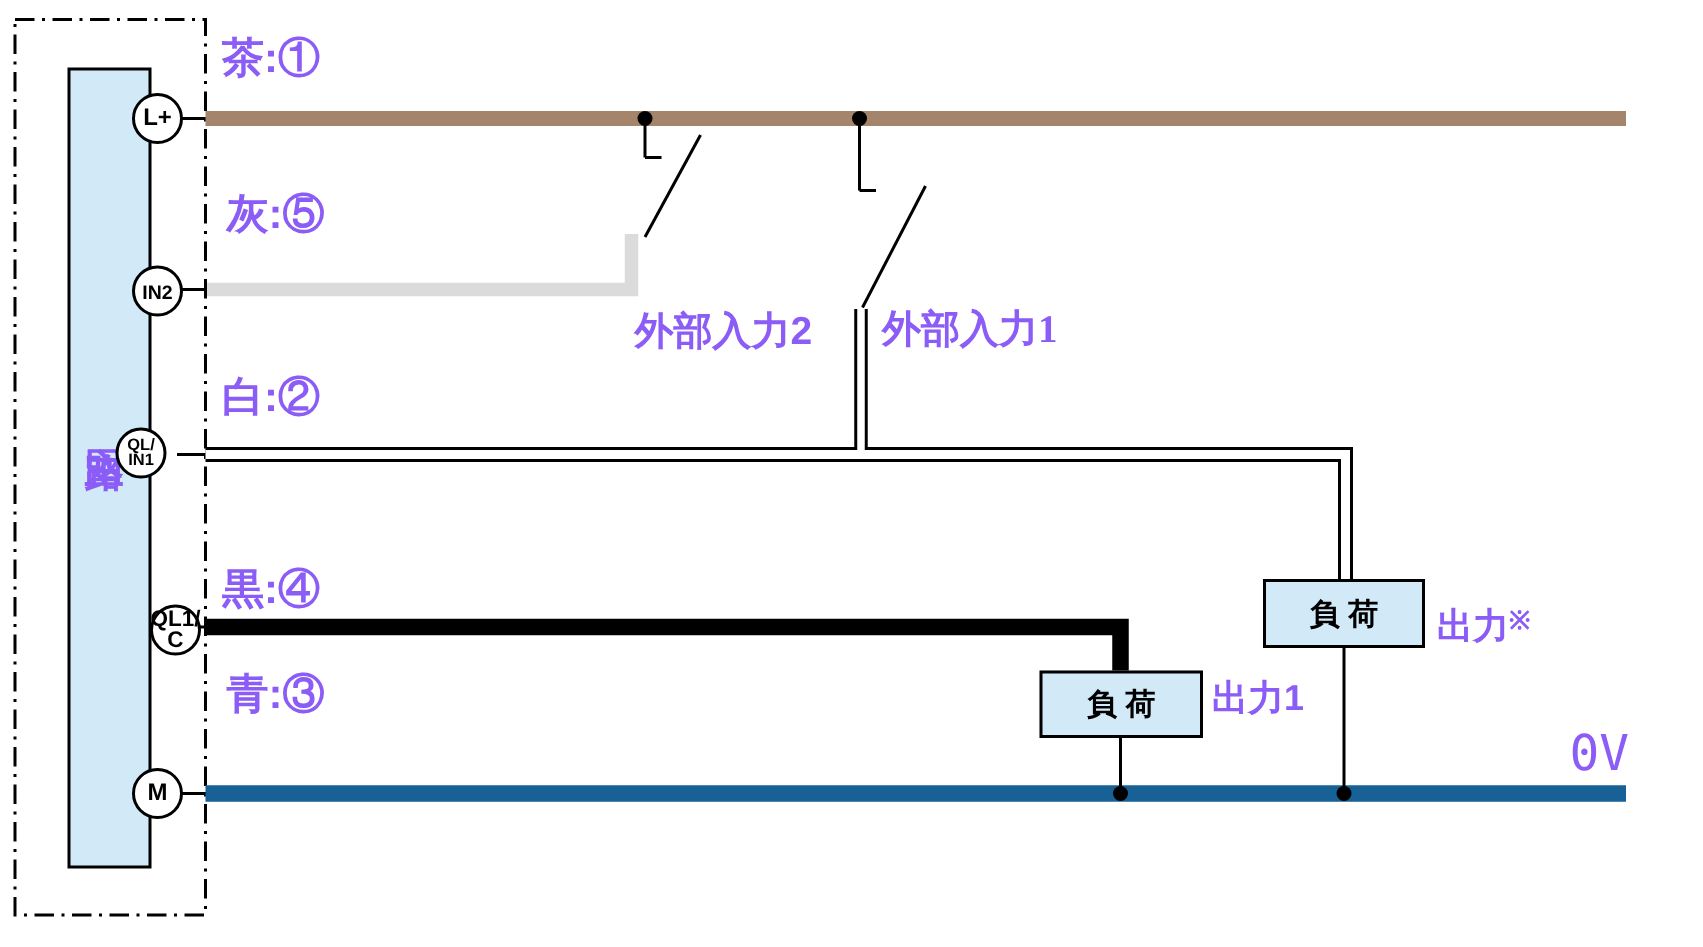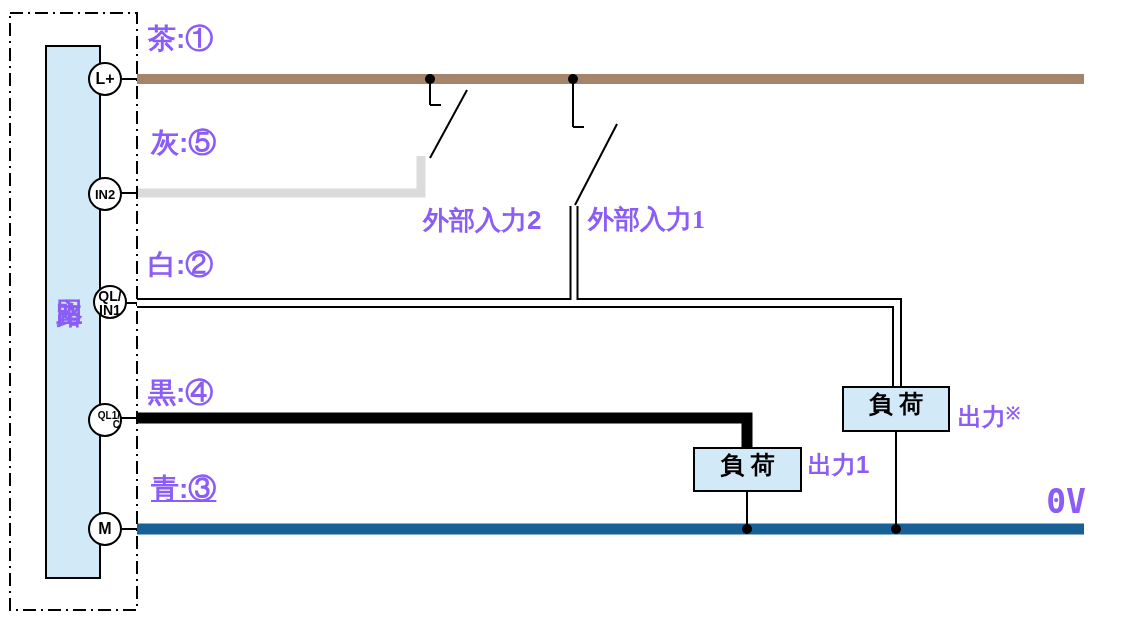--- a/index.html
+++ b/index.html
@@ -14,51 +14,51 @@
   .fill-lightblue{fill:var(--box-fill,#D2E9F8);}
   .label{
     position:absolute;z-index:3;font-weight:700;white-space:nowrap;color:#8b5cf6;
     font-family:"Liberation Sans",sans-serif;
   }
   .wire-label{font-size:28px;line-height:1;}
   .lbl-brown{left:148px;top:25px;}
   .lbl-gray{left:151px;top:129px;}
   .lbl-white{left:148px;top:251px;}
   .lbl-black{left:148px;top:379px;}
-  .lbl-blue{left:151px;top:475px;text-decoration:underline;}
+  .lbl-blue{left:151px;top:449px;}
   .dc-label{right:38px;top:27px;font-size:30px;font-weight:600;letter-spacing:1px;
     font-family:"DejaVu Sans Mono",monospace;}
-  .zerov-label{right:49px;top:482px;font-size:33px;font-weight:700;
+  .zerov-label{right:49px;top:482px;font-size:33px;font-weight:400;
     font-family:"DejaVu Sans Mono",monospace;}
   .sw-label{font-size:26px;line-height:1;}
   .lbl-sw2{left:423px;top:159px;margin-top:48px;}
   .lbl-sw1{left:588px;top:207px;font-family:Liberation Serif, serif;}
   .out-label{font-size:24px;line-height:1;}
   .lbl-out1{left:808px;top:453px;}
   .lbl-out2{left:958px;top:405px;}
   .out-mark{font-size:17px;vertical-align:6px;}
   .main-circuit-label{
     left:57px;top:277px;writing-mode:vertical-rl;text-orientation:upright;
     font-size:26px;letter-spacing:2px;line-height:1;
   }
   .terminal{
     position:absolute;z-index:4;width:34px;height:34px;box-sizing:border-box;
     border:2px solid #000;border-radius:50%;background:#fff;
     display:flex;flex-direction:column;align-items:center;justify-content:center;
     font-weight:700;text-align:center;line-height:1;
   }
   .t-lplus{left:88px;top:62px;font-size:16px;}
   .t-in2{left:88px;top:177px;font-size:13px;text-align:right;}
-  .t-qlin1{left:93px;top:285px;font-size:14px;line-height:0.95;justify-content:flex-end;}
-  .t-ql1c{left:88px;top:403px;font-size:10px;line-height:0.95;align-items:flex-end;}
+  .t-qlin1{left:77px;top:285px;font-size:11px;line-height:0.95;}
+  .t-ql1c{left:100px;top:403px;font-size:15px;line-height:0.95;}
   .t-m{left:88px;top:512px;font-size:16px;}
   .load-box{
     position:absolute;z-index:3;box-sizing:border-box;background:var(--box-fill,#D2E9F8);
-    border:2px solid #000;display:flex;align-items:flex-start;justify-content:center;
-    font-weight:700;font-size:24px;white-space:pre;
+    border:2px solid #000;display:flex;align-items:center;justify-content:center;
+    font-weight:700;font-size:20px;white-space:pre;
   }
   .load1{left:693px;top:447px;width:109px;height:45px;}
   .load2{left:842px;top:386px;width:108px;height:46px;}
 </style>
 </head>
 <body>
 
 <div class="stage">
 
   <svg width="1135" height="631" viewBox="0 0 1135 631">

